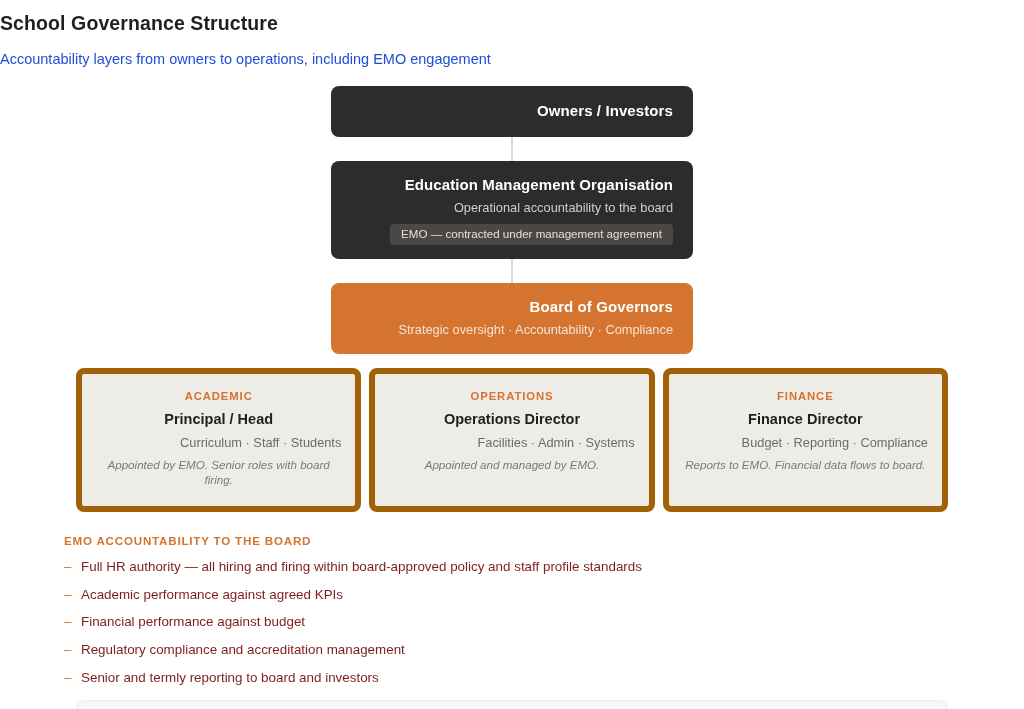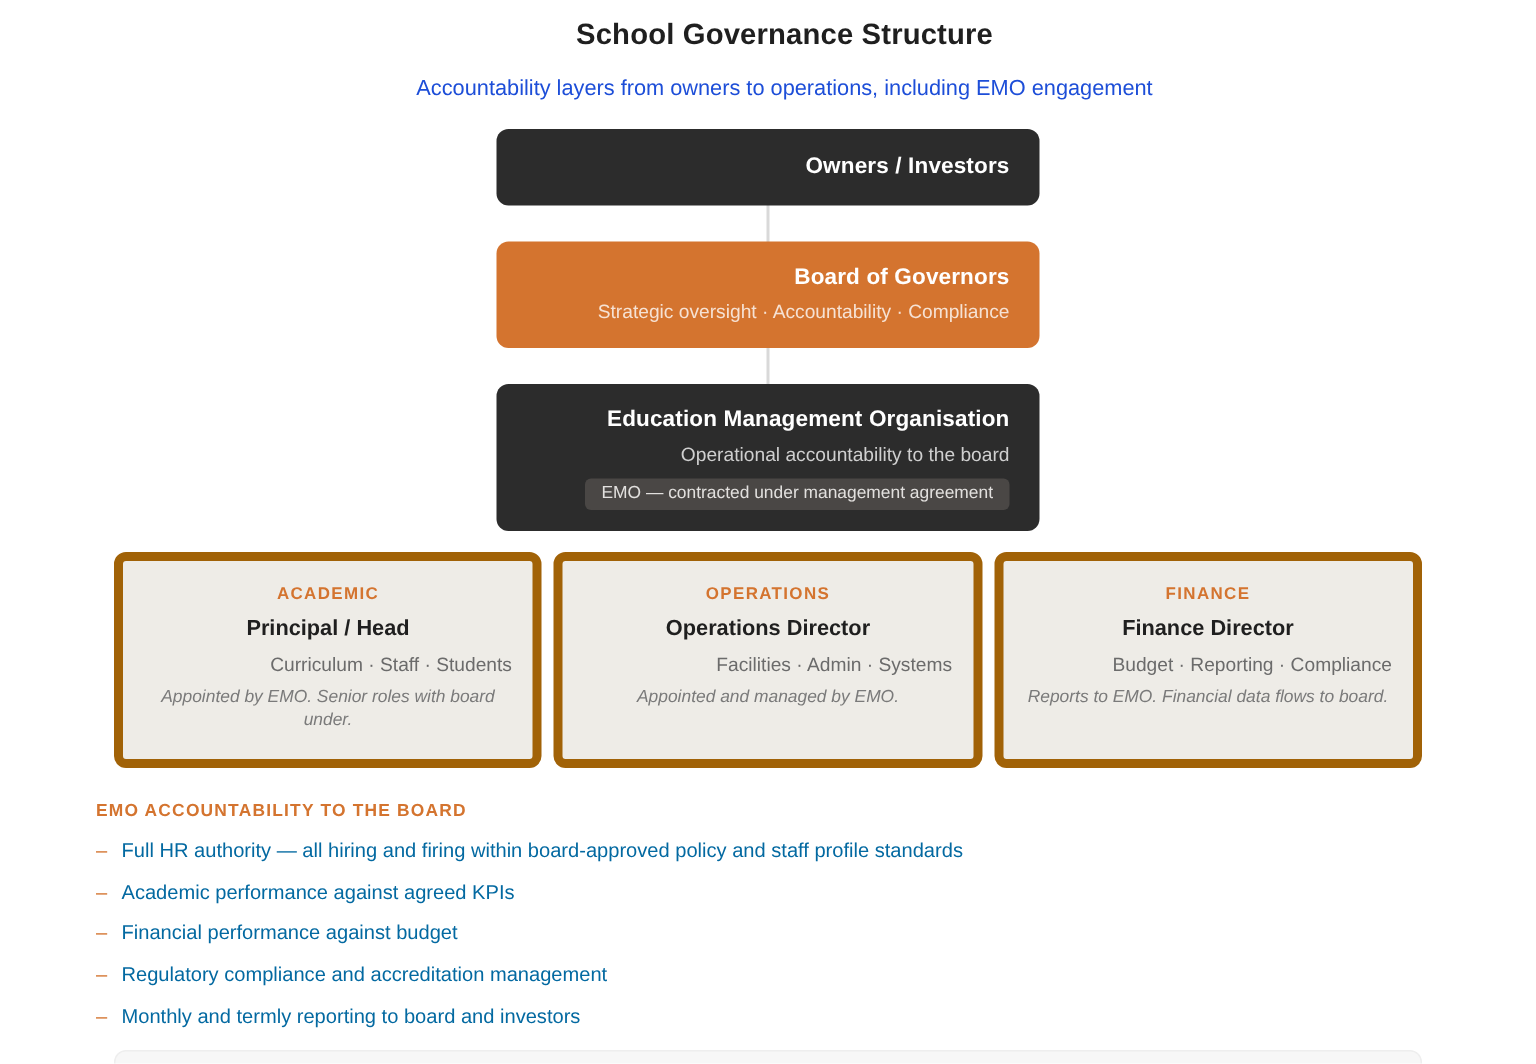--- a/index.html
+++ b/index.html
@@ -14,21 +14,21 @@
   }
 
   .page {
     position: relative;
     width: 1024px;
     height: 709px;
     padding: 0;
   }
 
   
-  .header { text-align: center; padding-top: 12px; padding-left: 22px; }
+  .header { text-align: left; padding-top: 12px; }
 
   .page-title {
     font-size: 19.5px;
     font-weight: bold;
     color: #1f1f1f;
     letter-spacing: 0.1px;
   }
 
   .page-subtitle {
     margin-top: 16px;
@@ -157,21 +157,21 @@
     letter-spacing: 0.8px;
   }
 
   .acc-list { list-style: none; margin-top: 12px; }
 
   .acc-item {
     position: relative;
     padding-left: 17px;
     margin-bottom: 11px;
     font-size: 13.4px;
-    color: #0369a1;
+    color: #7f1d1d;
     line-height: 1.25;
   }
 
   .acc-item::before {
     content: "\2013";
     position: absolute;
     left: 0;
     top: 0;
     color: #d4742f;
   }
@@ -198,39 +198,39 @@
     <div class="page-subtitle">Accountability layers from owners to operations, including EMO engagement</div>
   </div>
 
   <div class="hierarchy">
     <div class="connector conn-1"></div>
 
     <div class="node node-dark node-owners">
       <div class="node-title">Owners / Investors</div>
     </div>
 
-    <div class="node node-orange node-board">
-      <div class="node-title">Board of Governors</div>
-      <div class="node-sub">Strategic oversight · Accountability · Compliance</div>
-    </div>
-
     <div class="node node-dark node-emo">
       <div class="node-title">Education Management Organisation</div>
       <div class="node-sub">Operational accountability to the board</div>
       <div class="node-badge">EMO — contracted under management agreement</div>
     </div>
+
+    <div class="node node-orange node-board">
+      <div class="node-title">Board of Governors</div>
+      <div class="node-sub">Strategic oversight · Accountability · Compliance</div>
+    </div>
   </div>
 
   <div class="cards">
 
     <div class="card">
       <div class="card-kicker">ACADEMIC</div>
       <div class="card-title">Principal / Head</div>
       <div class="card-sub">Curriculum · Staff · Students</div>
-      <div class="card-note">Appointed by EMO. Senior roles with board under.</div>
+      <div class="card-note">Appointed by EMO. Senior roles with board firing.</div>
     </div>
 
     <div class="card">
       <div class="card-kicker">OPERATIONS</div>
       <div class="card-title">Operations Director</div>
       <div class="card-sub">Facilities · Admin · Systems</div>
       <div class="card-note">Appointed and managed by EMO.</div>
     </div>
 
     <div class="card">
@@ -242,19 +242,19 @@
 
   </div>
 
   <div class="accountability">
     <div class="acc-heading">EMO ACCOUNTABILITY TO THE BOARD</div>
     <ul class="acc-list">
       <li class="acc-item">Full HR authority — all hiring and firing within board-approved policy and staff profile standards</li>
       <li class="acc-item">Academic performance against agreed KPIs</li>
       <li class="acc-item">Financial performance against budget</li>
       <li class="acc-item">Regulatory compliance and accreditation management</li>
-      <li class="acc-item">Monthly and termly reporting to board and investors</li>
+      <li class="acc-item">Senior and termly reporting to board and investors</li>
     </ul>
   </div>
 
   <div class="footer-note">The board governs. The EMO manages. Clear separation of these roles is the foundation of effective school governance.</div>
 
 </div>
 
 </body></html>

